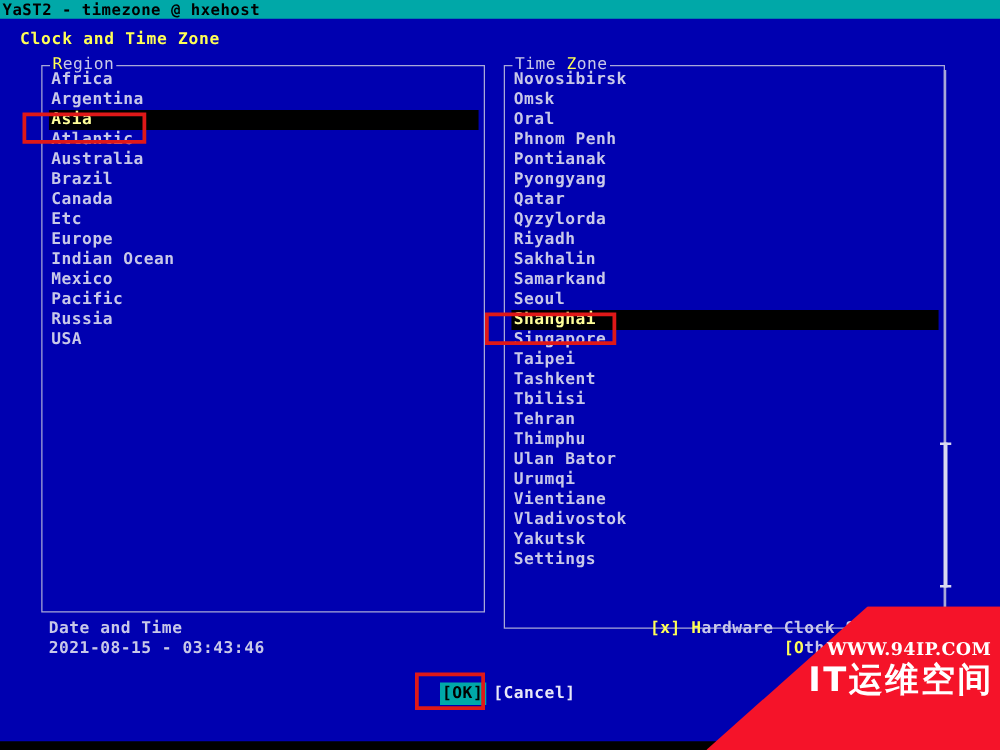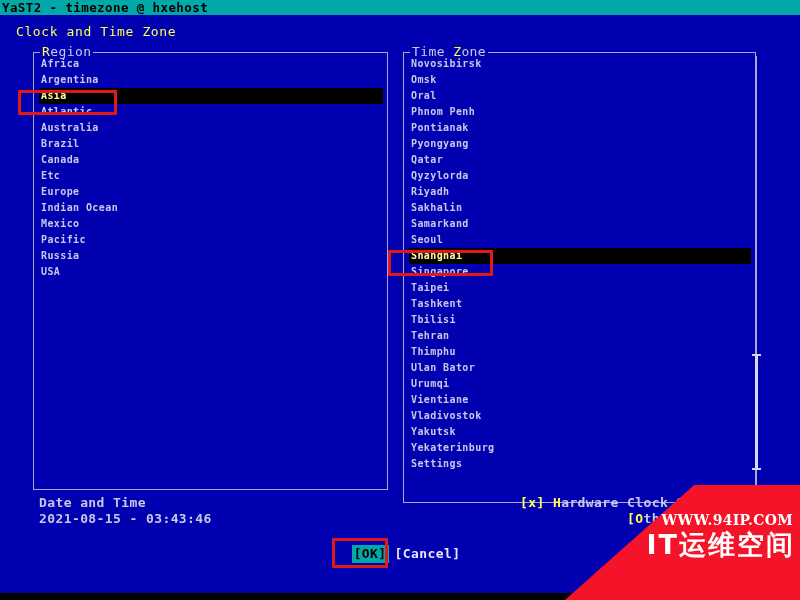--- a/index.html
+++ b/index.html
@@ -38,21 +38,21 @@
     box-sizing: border-box;
   }
 
   
   #dialog-title {
     position: absolute;
     left: 16px; top: 24px;
     color: #ffff55;
     font-size: 13px;
     line-height: 16px;
-    font-weight: normal;
+    font-weight: bold;
     letter-spacing: 0.6px;
     white-space: pre;
   }
 
   
   .frame {
     position: absolute;
     border: 1px solid #a8a8d8;
     box-sizing: border-box;
   }
@@ -84,21 +84,21 @@
   .list {
     position: absolute;
     left: 5px;
     top: 3px;
     right: 4px;
     bottom: 3px;
     overflow: hidden;
   }
   .list-item {
     color: #c8c8e8;
-    font-size: 10px;
+    font-size: 13px;
     line-height: 16px;
     height: 16px;
     font-weight: bold;
     white-space: pre;
     letter-spacing: 0.4px;
     padding-left: 2px;
   }
   .list-item.selected {
     background: #000000;
     color: #ffff99;
@@ -334,21 +334,20 @@
         <div class="list-item">Taipei</div>
         <div class="list-item">Tashkent</div>
         <div class="list-item">Tbilisi</div>
         <div class="list-item">Tehran</div>
         <div class="list-item">Thimphu</div>
         <div class="list-item">Ulan Bator</div>
         <div class="list-item">Urumqi</div>
         <div class="list-item">Vientiane</div>
         <div class="list-item">Vladivostok</div>
         <div class="list-item">Yakutsk</div>
-        <div class="list-item">Yekaterinburg</div>
         <div class="list-item">Settings</div>
       </div>
   </div>
 
   <div id="tz-scrollbar">
     <div id="tz-scroll-track"></div>
     <div id="tz-scroll-thumb">
       <div class="cap-top"></div>
       <div class="bar"></div>
       <div class="cap-bot"></div>

